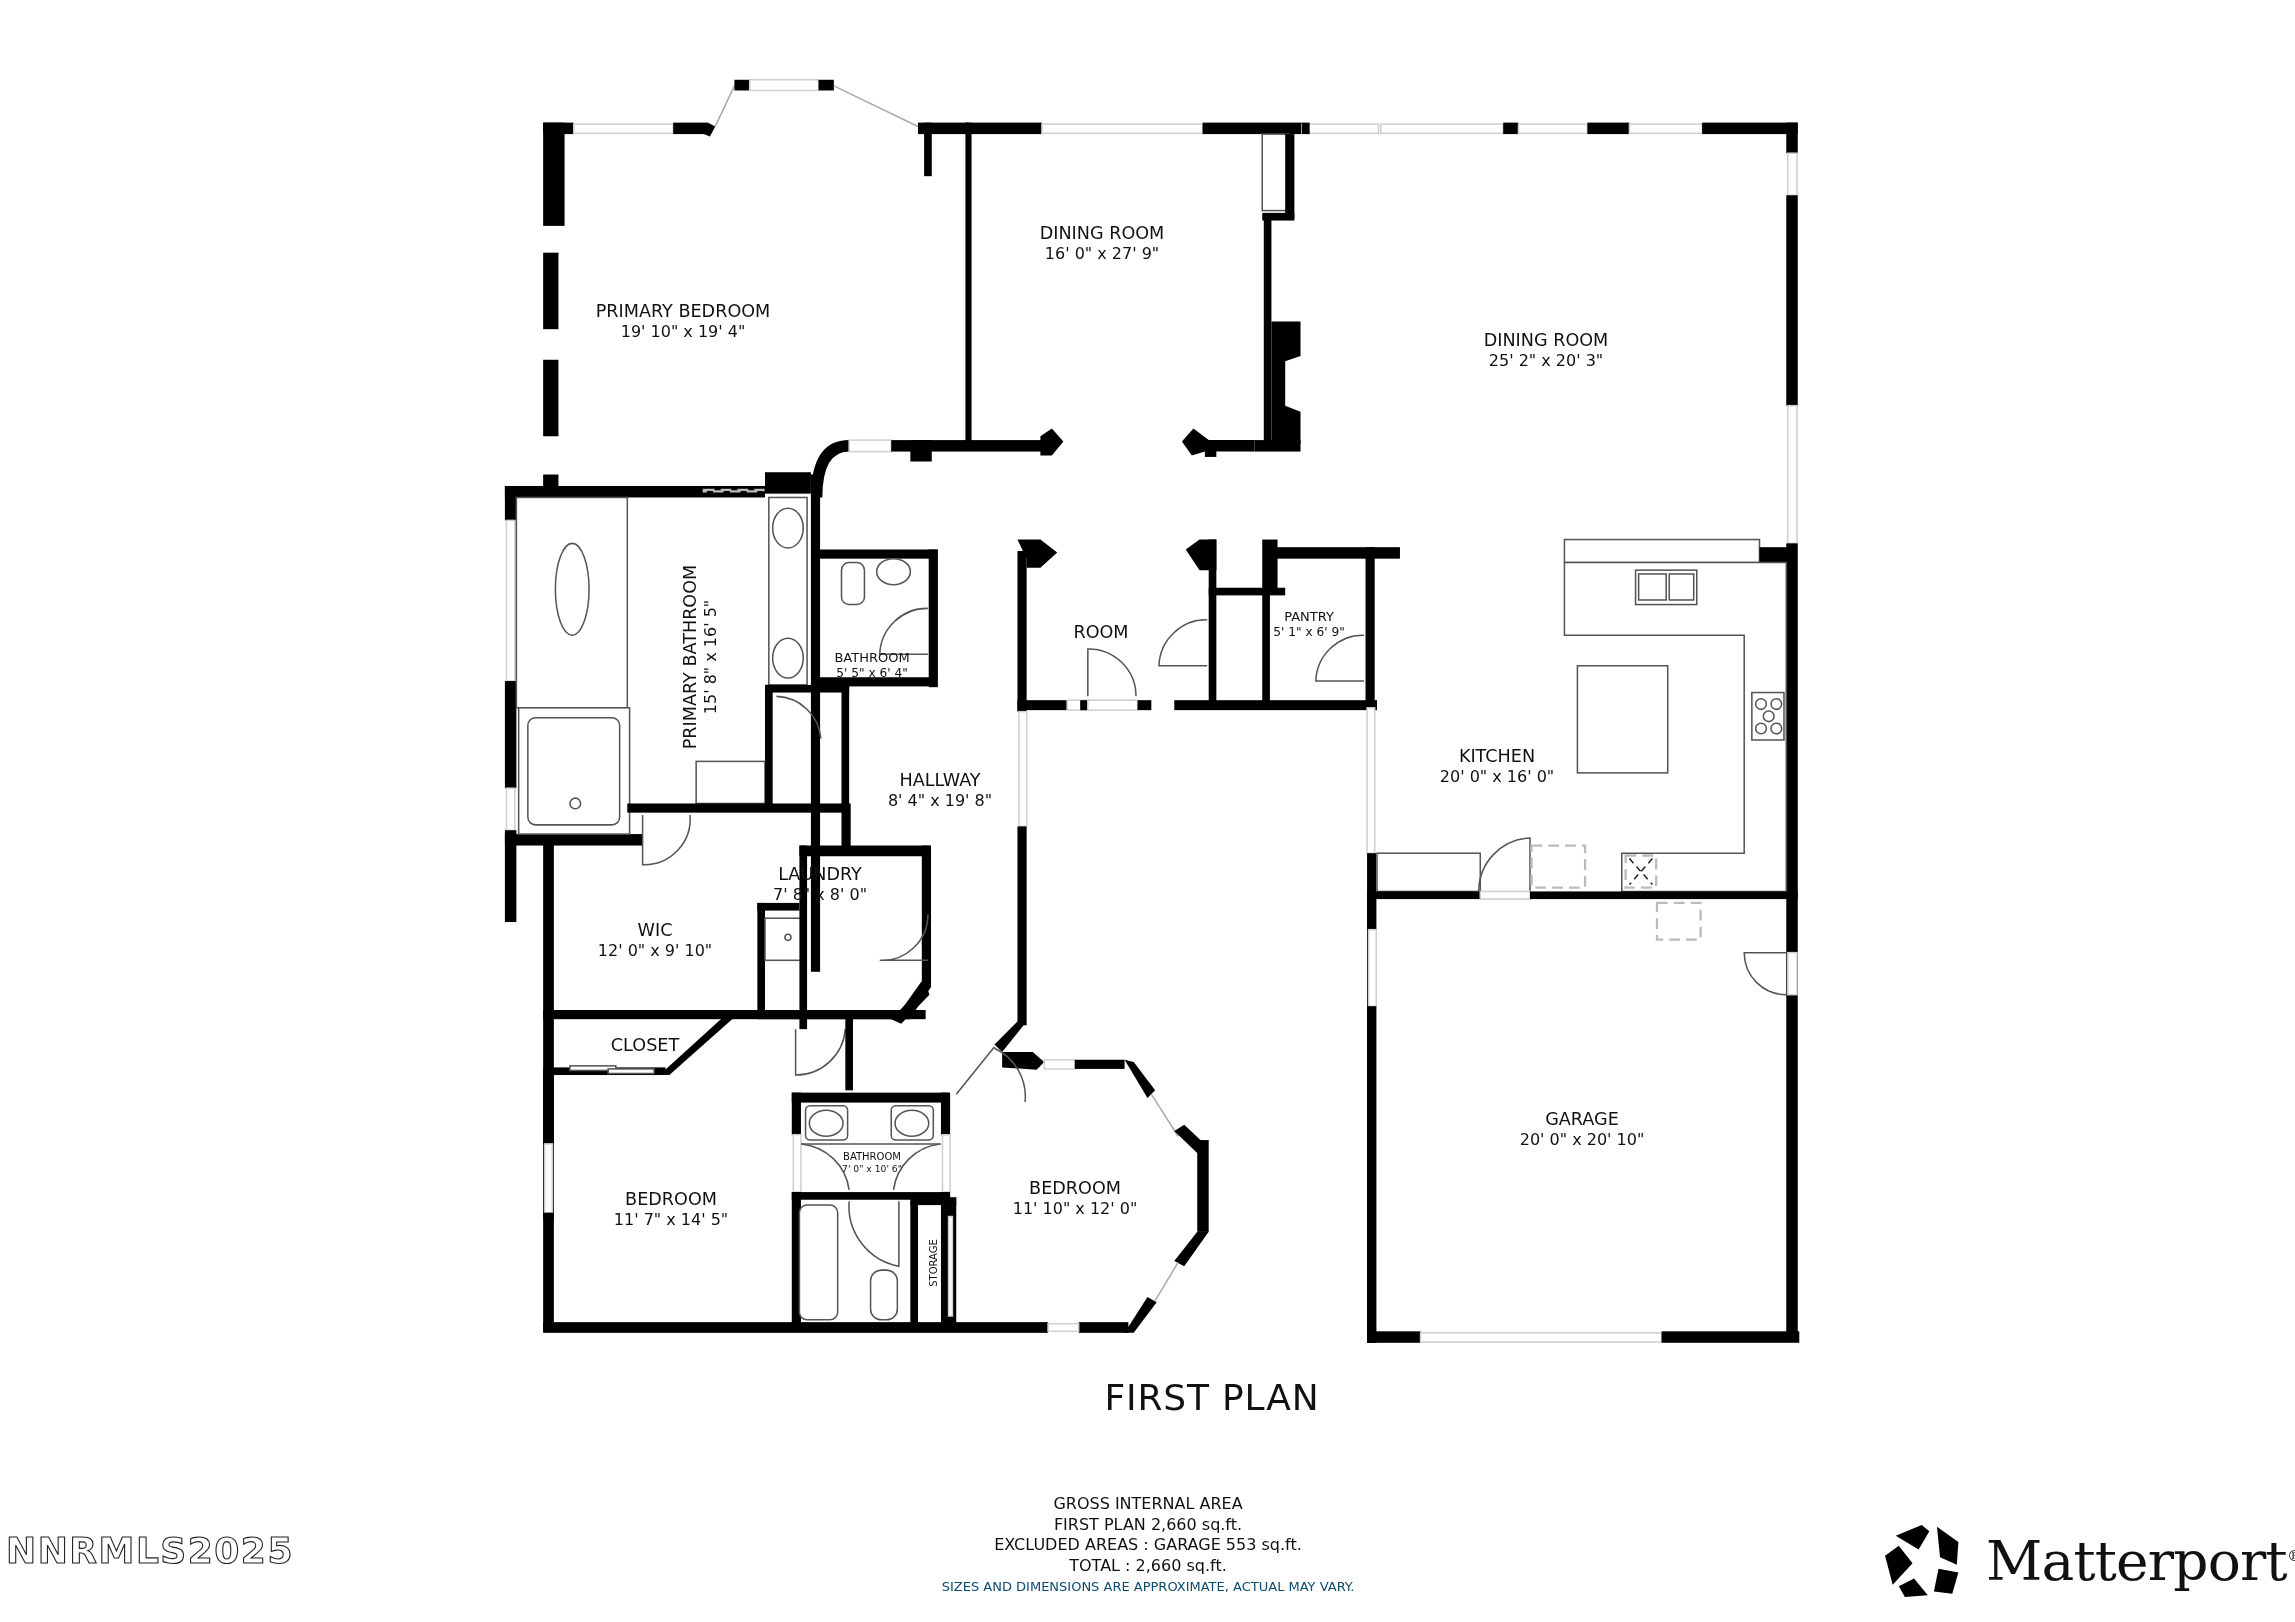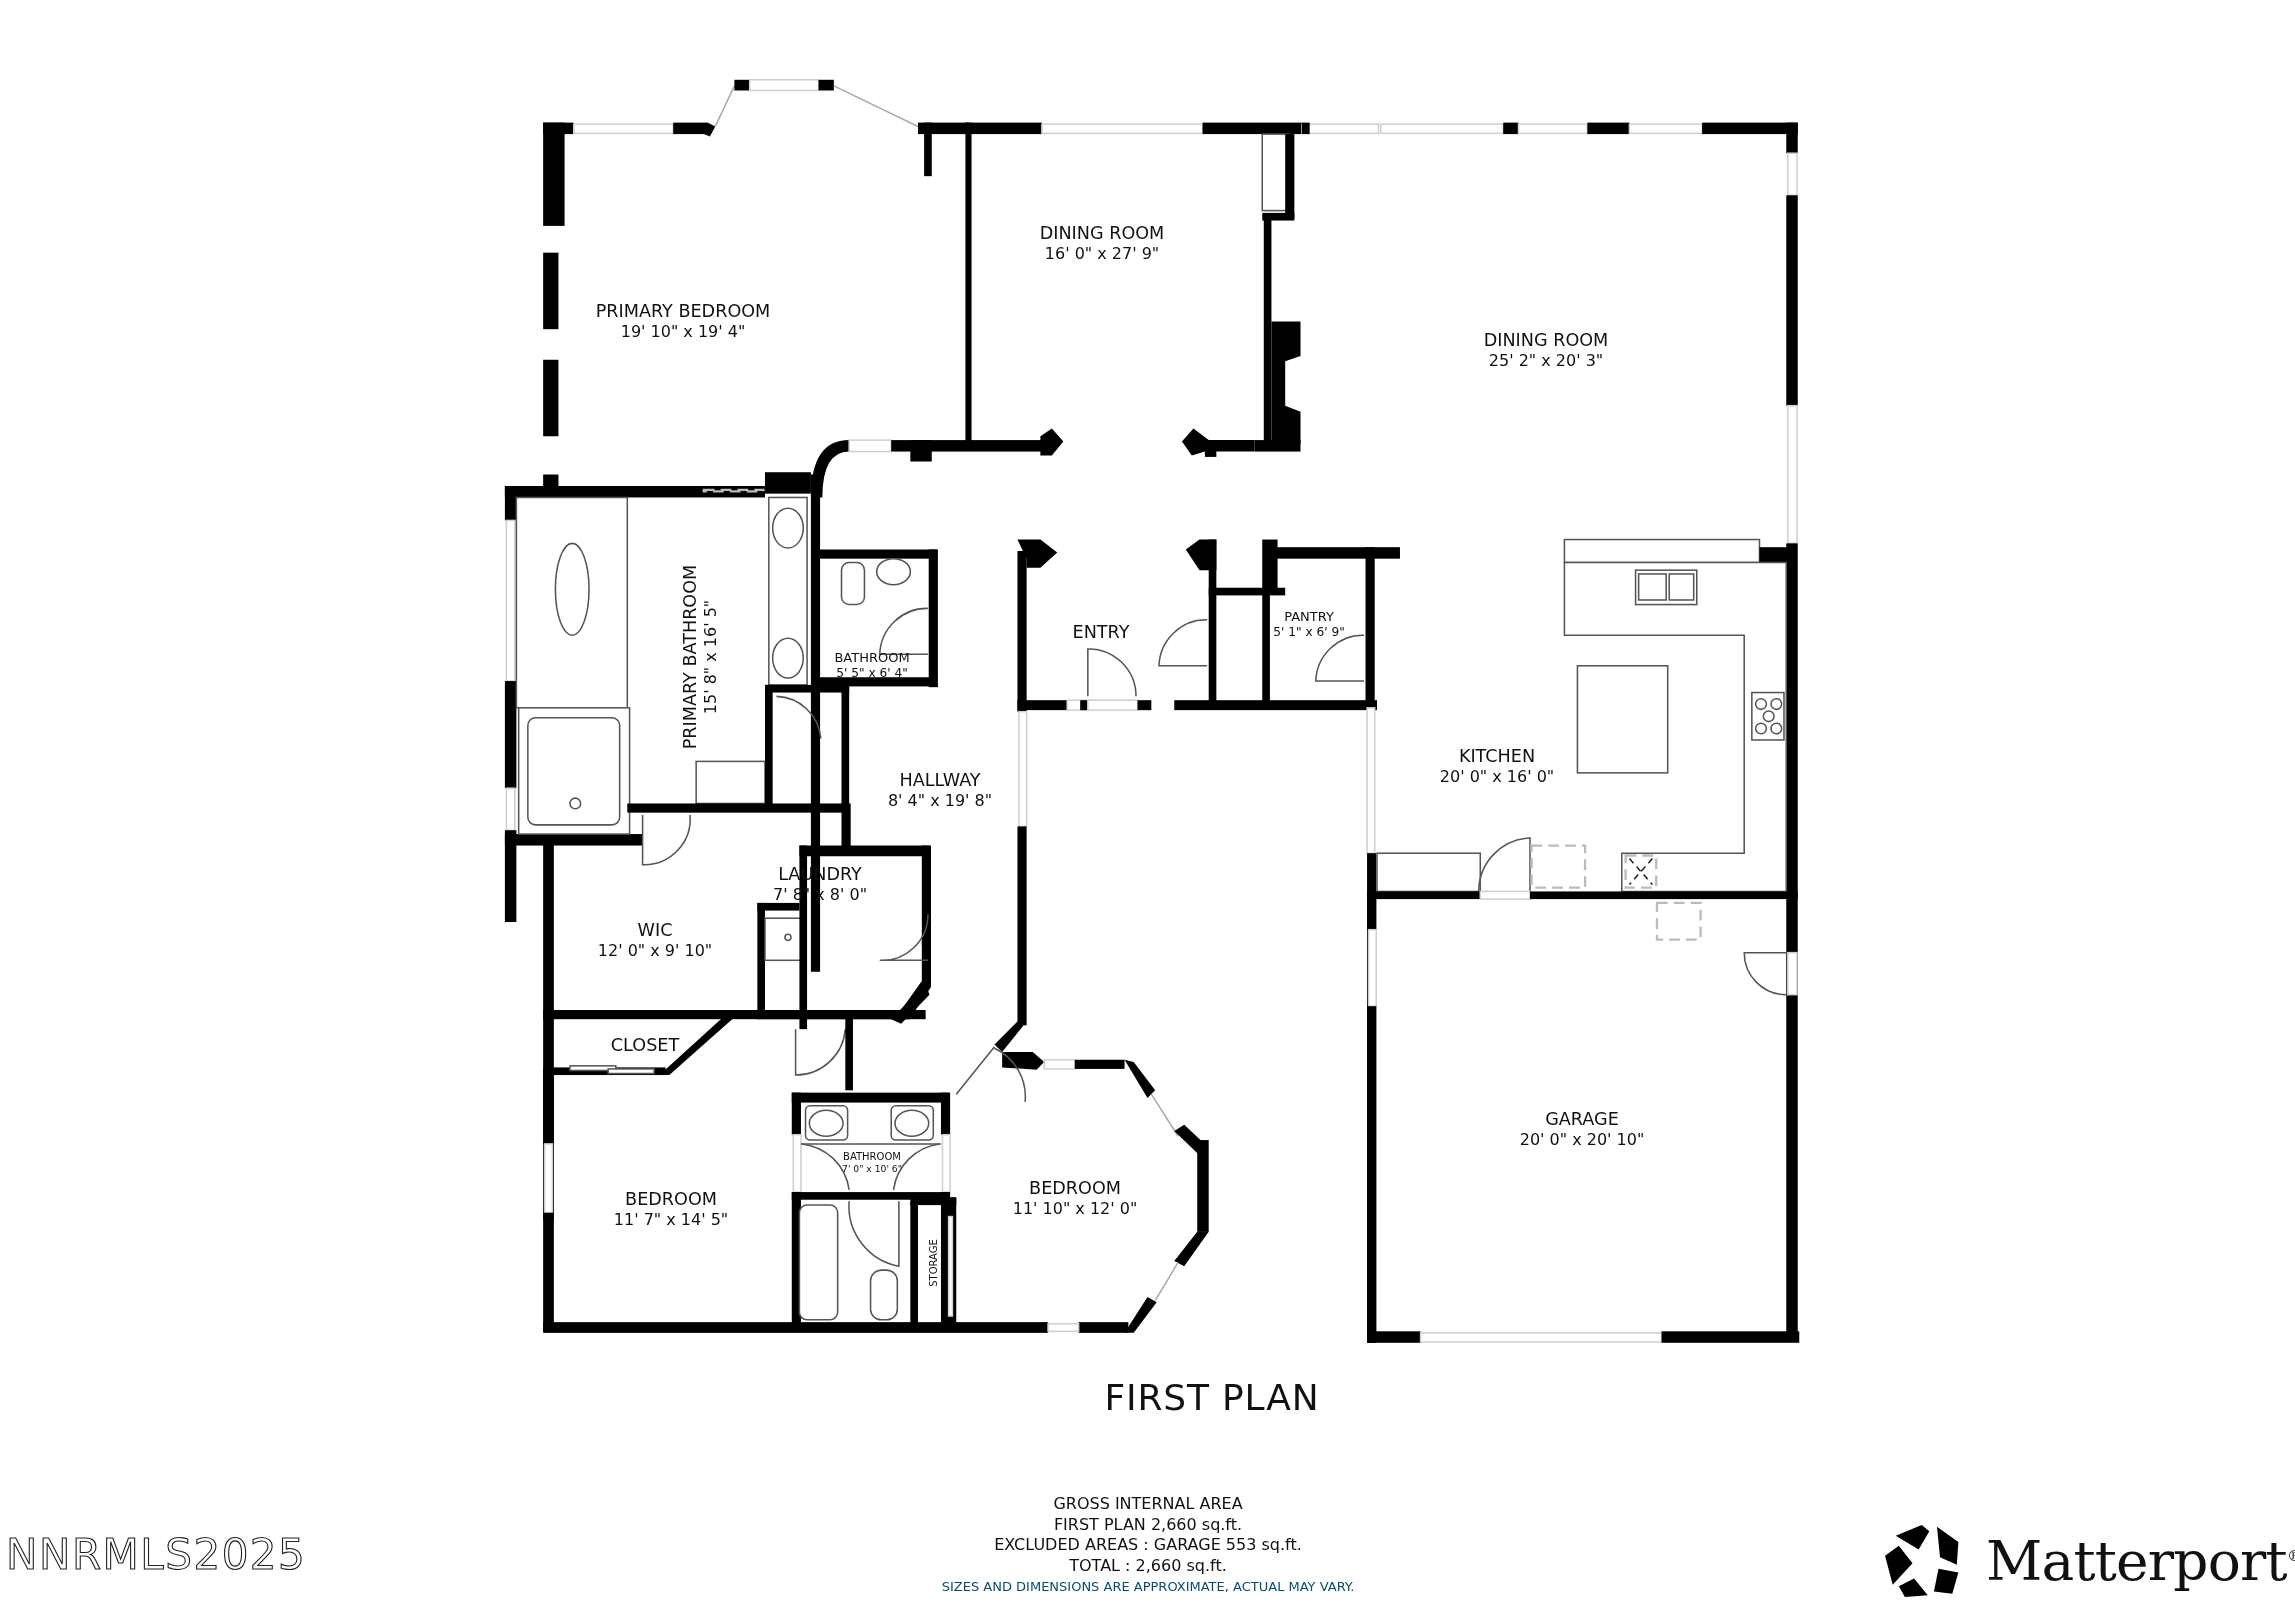--- a/index.html
+++ b/index.html
@@ -14,21 +14,21 @@
   .room-label .nm { font-size: 17.6px; display: block; }
   .room-label .dm { font-size: 16px; display: block; }
   .room-label.small .nm { font-size: 13px; }
   .room-label.small .dm { font-size: 12.2px; }
   .room-label.tiny .nm { font-size: 10px; }
   .room-label.tiny .dm { font-size: 9.2px; }
   .room-label.vert { transform: translate(-50%, -50%) rotate(-90deg); }
   .plan-title { position: absolute; left: 1212px; top: 1377px; transform: translateX(-50%); font-size: 36px; color: #111; letter-spacing: 0.8px; }
   .area-block { position: absolute; left: 1148px; top: 1494px; transform: translateX(-50%); text-align: center; font-size: 16px; color: #111; line-height: 20.7px; }
   .area-block .disclaimer { color: #0c4a6e; font-size: 13px; }
-  .mls { position: absolute; left: 6.1px; top: 1530px; font-size: 42px; color: #fff; -webkit-text-stroke: 1.1px #222; letter-spacing: 1.5px; font-family: "DejaVu Sans", sans-serif; font-weight: 400; }
+  .mls { position: absolute; left: 6.1px; top: 1530px; font-size: 36px; color: #fff; -webkit-text-stroke: 1.1px #222; letter-spacing: 1.5px; font-family: "DejaVu Sans", sans-serif; font-weight: 700; }
   .mp-logo { position: absolute; left: 1882px; top: 1519px; display: flex; align-items: center; gap: 20px; }
   .mp-logo .word { font-family: "DejaVu Serif", serif; font-size: 55px; color: #111; letter-spacing: -0.8px; }
   .mp-logo .reg { font-size: 15.3px; vertical-align: super; }
 </style>
 </head>
 <body>
 
 <svg id="plan" viewBox="0 0 3000 2121" xmlns="http://www.w3.org/2000/svg">
 
   <g>
@@ -278,21 +278,21 @@
 </div>
 <div class="room-label vert" style="left:700px;top:657px;">
   <span class="nm">PRIMARY BATHROOM</span>
   <span class="dm">15' 8" x 16' 5"</span>
 </div>
 <div class="room-label small" style="left:872px;top:665px;">
   <span class="nm">BATHROOM</span>
   <span class="dm">5' 5" x 6' 4"</span>
 </div>
 <div class="room-label" style="left:1101px;top:633px;">
-  <span class="nm">ENTRY</span>
+  <span class="nm">ROOM</span>
 </div>
 <div class="room-label small" style="left:1309px;top:624px;">
   <span class="nm">PANTRY</span>
   <span class="dm">5' 1" x 6' 9"</span>
 </div>
 <div class="room-label" style="left:940px;top:790px;">
   <span class="nm">HALLWAY</span>
   <span class="dm">8' 4" x 19' 8"</span>
 </div>
 <div class="room-label" style="left:1497px;top:766px;">

